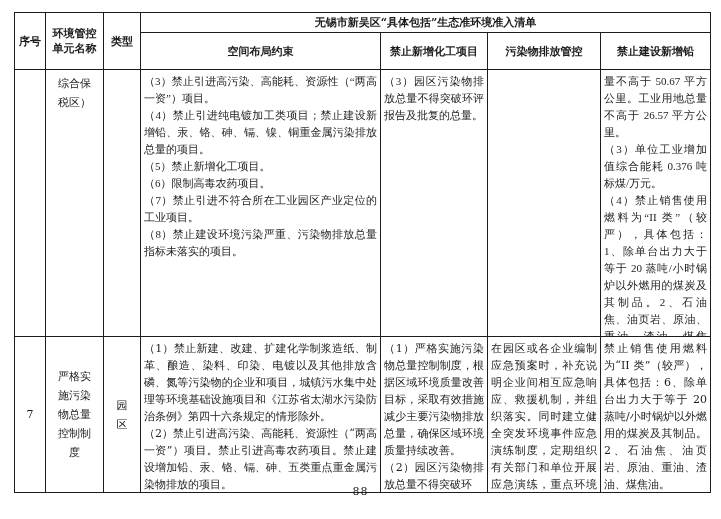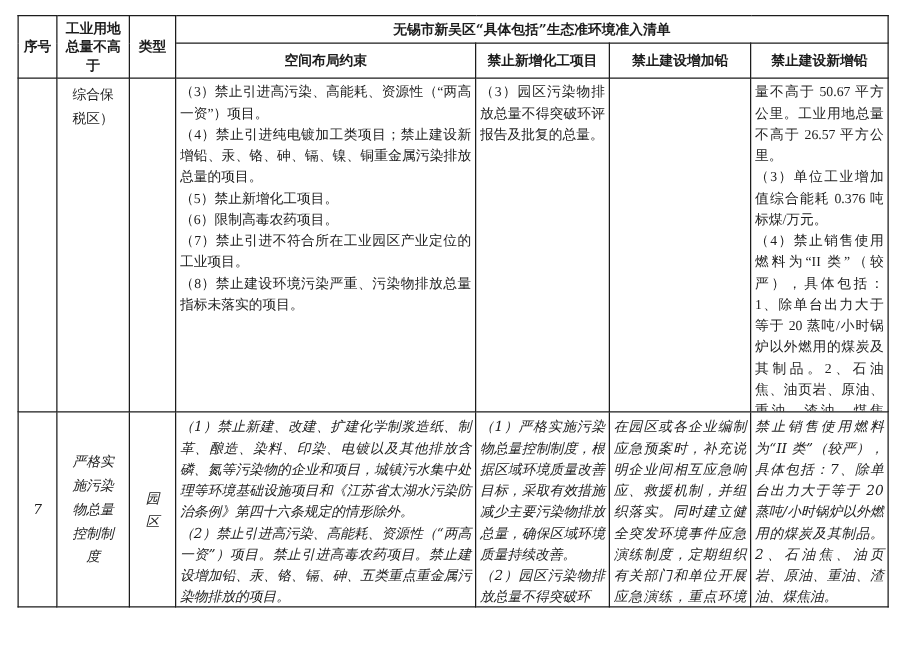--- a/index.html
+++ b/index.html
@@ -38,21 +38,21 @@
     overflow: hidden;
     font-size: 11px;
     line-height: 17px;
   }
   .content .cellbox {
     padding: 3px 3px;
     text-align: justify;
     white-space: pre-line;
   }
   .row1 .cellbox { height: 266px; font-family: Liberation Serif, serif; }
-  .row2 .cellbox { height: 155px; font-style: italic; }
+  .row2 .cellbox { height: 155px; }
   .label .cellbox {
     display: flex;
     align-items: center;
     justify-content: center;
     text-align: center;
     line-height: 19px;
     padding: 2px 10px;
   }
   .label.top-align .cellbox {
     align-items: flex-start;
@@ -79,28 +79,28 @@
       <col style="width:58px">
       <col style="width:37px">
       <col style="width:240px">
       <col style="width:107px">
       <col style="width:113px">
       <col style="width:110px">
     </colgroup>
     <tbody>
         <tr style="height:20px;">
       <th rowspan="2">序号</th>
-      <th rowspan="2">工业用地总量不高于</th>
+      <th rowspan="2">环境管控单元名称</th>
       <th rowspan="2">类型</th>
       <th colspan="4">无锡市新吴区“具体包括”生态准环境准入清单</th>
     </tr>
-    <tr style="height:25px;">
+    <tr style="height:37px;">
       <th>空间布局约束</th>
       <th>禁止新增化工项目</th>
-      <th>禁止建设增加铅</th>
+      <th>污染物排放管控</th>
       <th>禁止建设新增铅</th>
     </tr>
     <tr class="row1">
       <td class="label">
             <div class="cellbox"></div>
           </td>
       <td class="label top-align">
             <div class="cellbox">综合保税区）</div>
           </td>
       <td class="label">
@@ -141,18 +141,19 @@
 （2）禁止引进高污染、高能耗、资源性（“两高一资”）项目。禁止引进高毒农药项目。禁止建设增加铅、汞、铬、镉、砷、五类重点重金属污染物排放的项目。</div>
           </td>
       <td class="content">
             <div class="cellbox">（1）严格实施污染物总量控制制度，根据区域环境质量改善目标，采取有效措施减少主要污染物排放总量，确保区域环境质量持续改善。
 （2）园区污染物排放总量不得突破环</div>
           </td>
       <td class="content">
             <div class="cellbox">在园区或各企业编制应急预案时，补充说明企业间相互应急响应、救援机制，并组织落实。同时建立健全突发环境事件应急演练制度，定期组织有关部门和单位开展应急演练，重点环境风险单位至少每年组织 1 次演练，</div>
           </td>
       <td class="content">
-            <div class="cellbox">禁止销售使用燃料为“II 类”（较严），具体包括：7、除单台出力大于等于 20 蒸吨/小时锅炉以外燃用的煤炭及其制品。2、石油焦、油页岩、原油、重油、渣油、煤焦油。</div>
+            <div class="cellbox">禁止销售使用燃料为“II 类”（较严），具体包括：6、除单台出力大于等于 20 蒸吨/小时锅炉以外燃用的煤炭及其制品。2、石油焦、油页岩、原油、重油、渣油、煤焦油。</div>
           </td>
     </tr>
   </tbody>
     </table>
+  <div class="pagenum">88</div>
 </div>
 
 </body></html>

